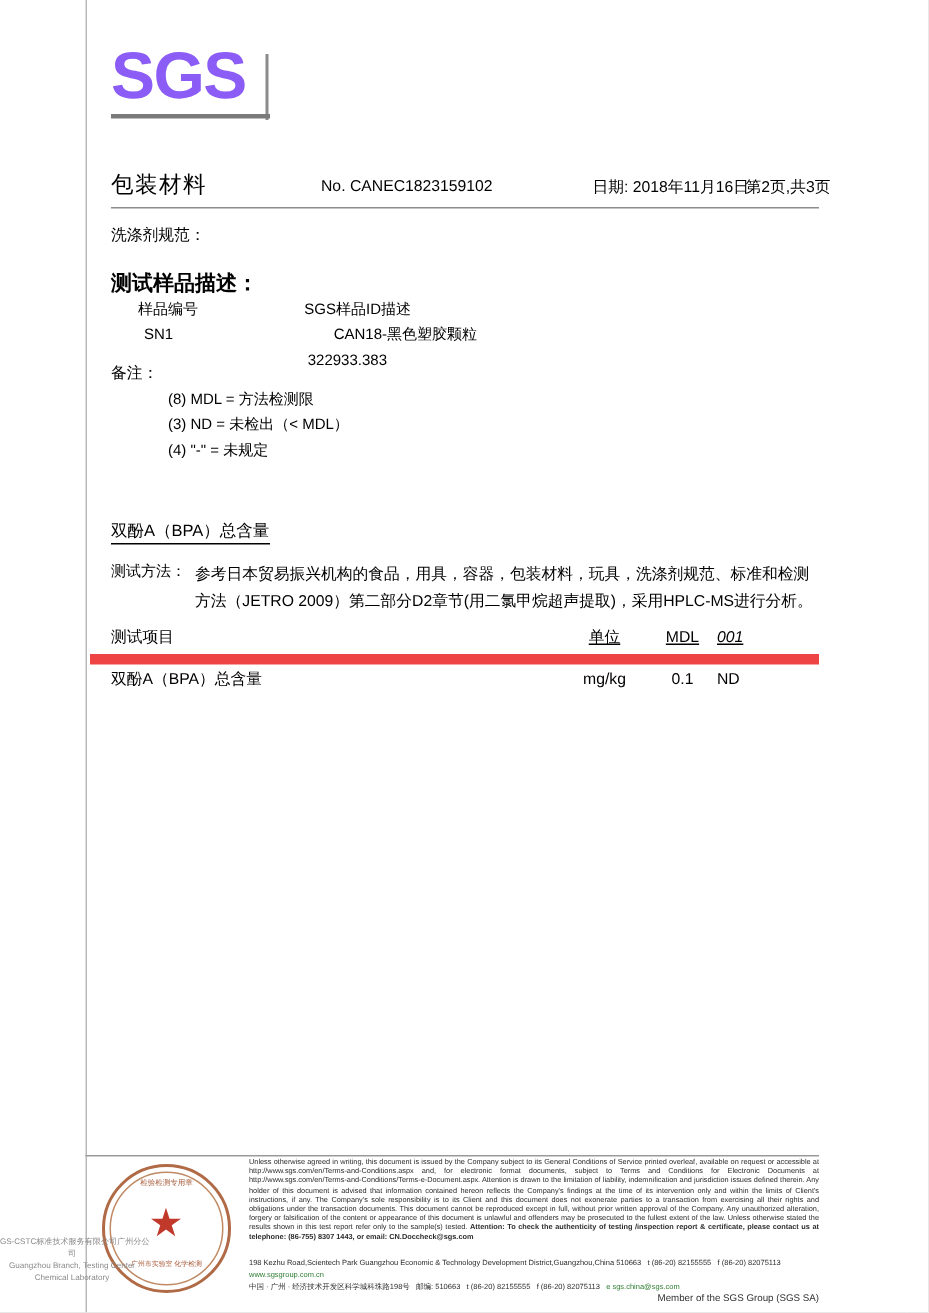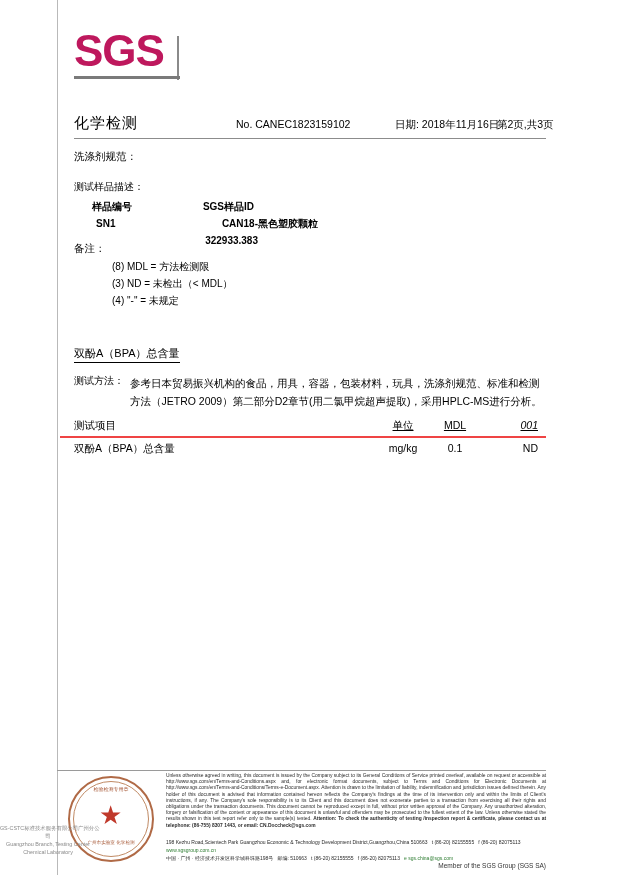--- a/index.html
+++ b/index.html
@@ -39,21 +39,21 @@
     left: 74px;
     top: 28px;
     width: 108px;
     height: 52px;
   }
   .logo-text {
     font-family: "Liberation Sans", sans-serif;
     font-weight: bold;
     font-size: 44px;
     letter-spacing: -1px;
-    color: #be185d;
+    color: #8b5cf6;
     line-height: 46px;
   }
   .logo-underline {
     position: absolute;
     left: 0;
     top: 48px;
     width: 106px;
     height: 3px;
     background: #7a7a7a;
   }
@@ -77,21 +77,21 @@
   .report-title {
     position: absolute;
     left: 74px;
     top: 114px;
     font-size: 15px;
     font-weight: normal;
     letter-spacing: 1px;
   }
   .report-no {
     position: absolute;
-    left: 236px;
+    left: 214px;
     top: 118px;
     font-size: 10.5px;
   }
   .report-date {
     position: absolute;
     left: 395px;
     top: 118px;
     font-size: 10.5px;
   }
   .report-page {
@@ -103,34 +103,34 @@
   .results-label {
     position: absolute;
     left: 74px;
     top: 150px;
     font-size: 10.5px;
   }
   .sample-desc-label {
     position: absolute;
     left: 74px;
     top: 180px;
-    font-size: 10px;
+    font-size: 14px;
+    font-weight: bold;
   }
   
   .sample-table {
     position: absolute;
     left: 88px;
     top: 198px;
     font-size: 10px;
   }
   .sample-table .row {
     display: flex;
     height: 17px;
     line-height: 17px;
-    font-weight: bold;
   }
   .sample-table .c1 { width: 76px; text-align: left; }
   .sample-table .c2 { width: 86px; text-align: right; }
   .sample-table .c3 { width: 160px; text-align: left; }
   .sample-table .hdr { font-size: 10px; }
   .sample-table .hdr .c1 { padding-left: 4px; }
   .sample-table .val .c1 { padding-left: 8px; }
   .sample-table .val .c2 { padding-left: 0px; }
 
   .notes-label {
@@ -174,31 +174,31 @@
     position: absolute;
     left: 60px;
     top: 416px;
     width: 486px;
     font-size: 10.5px;
   }
   .res-head {
     display: flex;
     height: 20px;
     line-height: 18px;
-    border-bottom: 2px solid #ef4444;
+    border-bottom: 7px solid #ef4444;
   }
   .res-row {
     display: flex;
     height: 20px;
     line-height: 20px;
   }
   .res-c1 { width: 300px; padding-left: 14px; }
   .res-c2 { width: 58px; text-align: center; }
   .res-c3 { width: 46px; text-align: center; }
-  .res-c4 { width: 60px; text-align: right; }
+  .res-c4 { width: 60px; text-align: left; }
   .res-head .res-c2,
   .res-head .res-c3,
   .res-head .res-c4 { text-decoration: underline; }
   .res-head .res-c4 { font-style: italic; }
 
   
   .footer-rule {
     position: absolute;
     left: 57px;
     top: 770px;
@@ -306,33 +306,34 @@
 
   <div class="left-rule"></div>
   <div class="right-rule"></div>
 
   <div class="logo-wrap">
     <div class="logo-text">SGS</div>
     <div class="logo-tick"></div>
     <div class="logo-underline"></div>
   </div>
 
-  <div class="report-title">化学检测</div>
+  <div class="report-title">包装材料</div>
   <div class="report-no">No. CANEC1823159102</div>
   <div class="report-date">日期: 2018年11月16日</div>
   <div class="report-page">第2页,共3页</div>
   <div class="hdr-rule"></div>
 
   <div class="results-label">洗涤剂规范：</div>
   <div class="sample-desc-label">测试样品描述：</div>
 
   <div class="sample-table">
     <div class="row hdr">
       <div class="c1">样品编号</div>
       <div class="c2">SGS样品ID</div>
+      <div class="c3">描述</div>
     </div>
     <div class="row val">
       <div class="c1">SN1</div>
       <div class="c2">CAN18-322933.383</div>
       <div class="c3">黑色塑胶颗粒</div>
     </div>
   </div>
 
   <div class="notes-label">备注：</div>
   <div class="notes">

